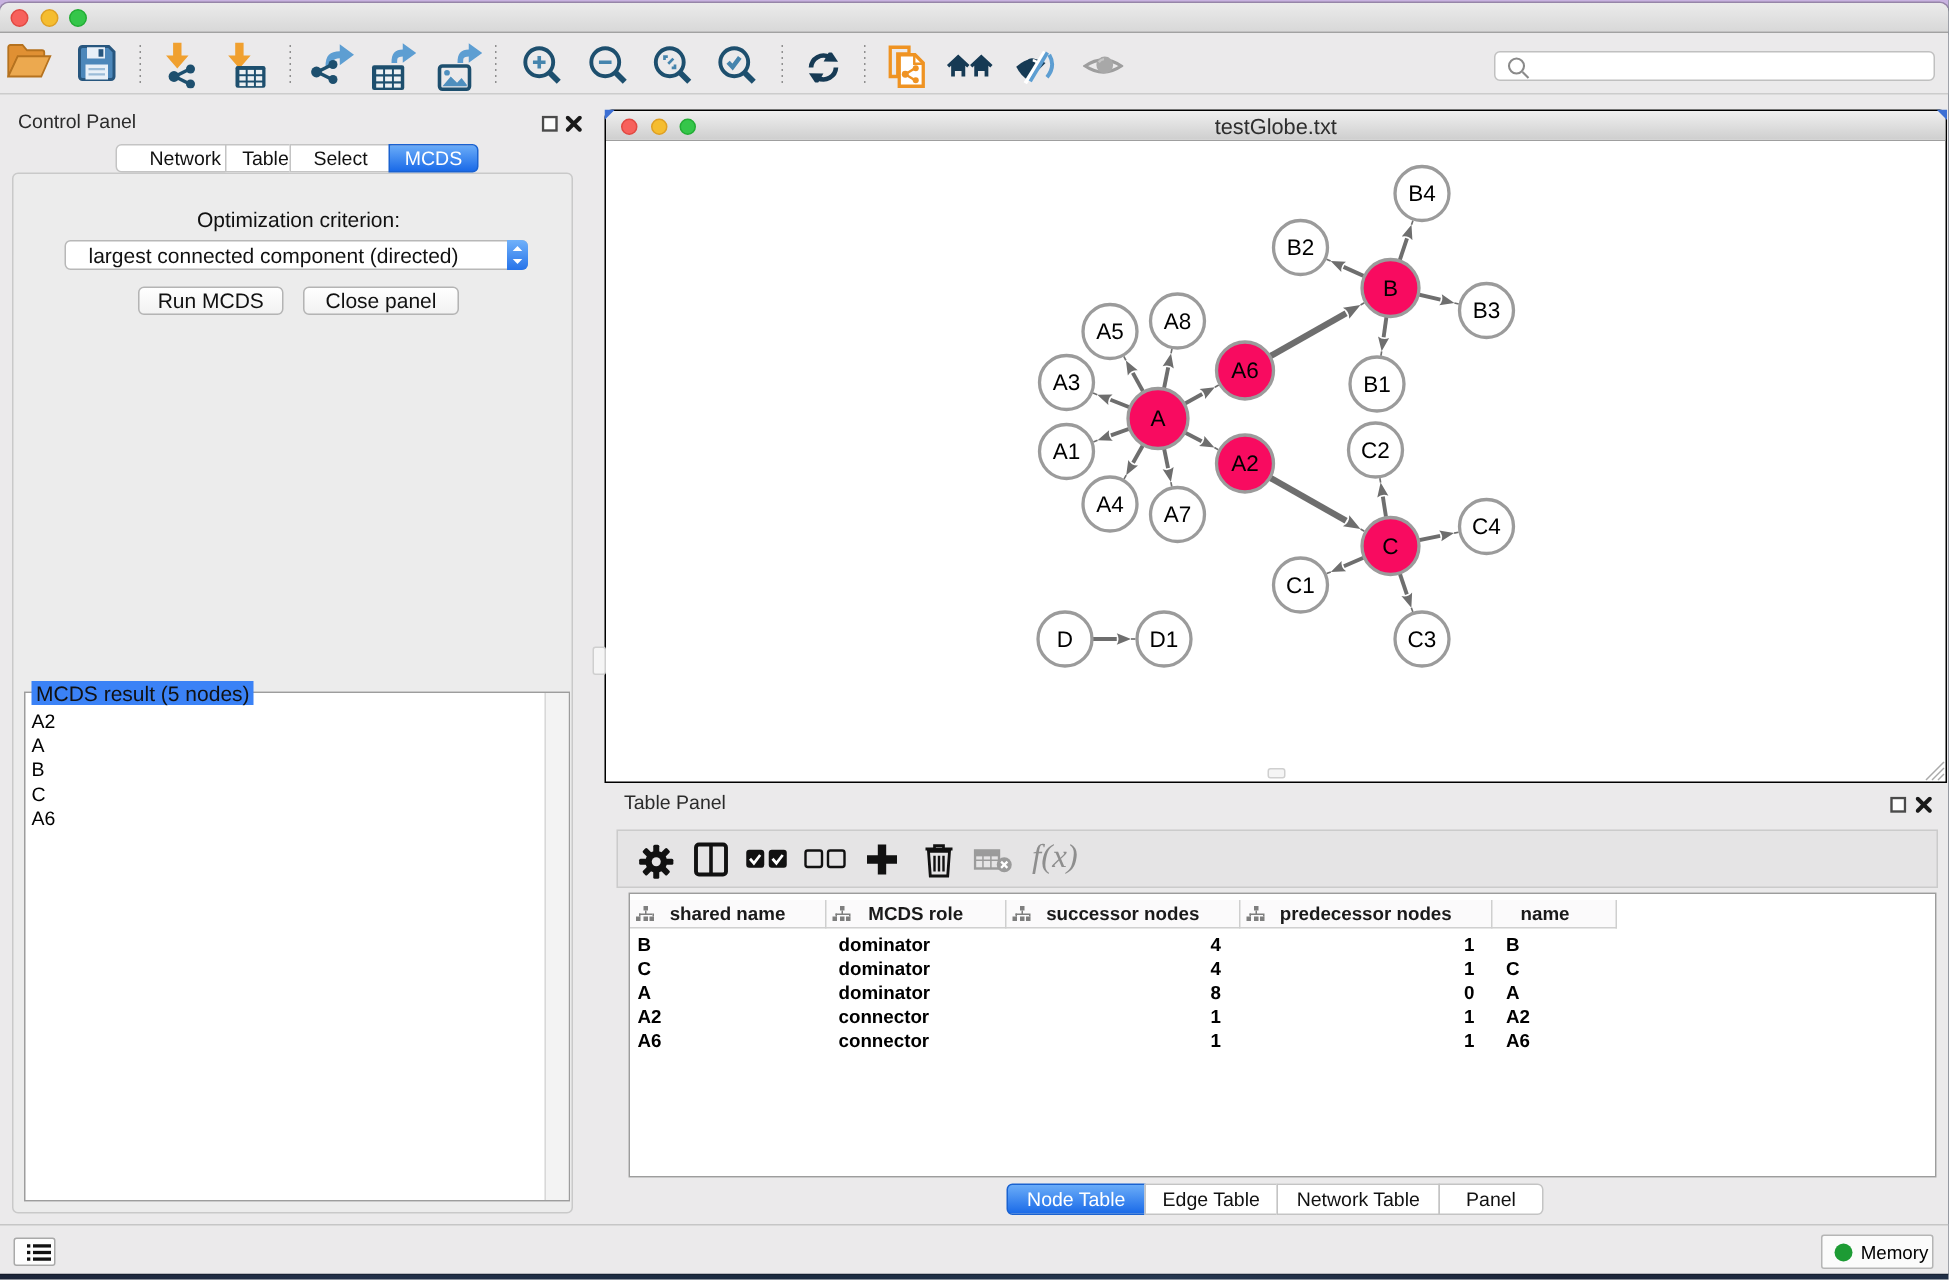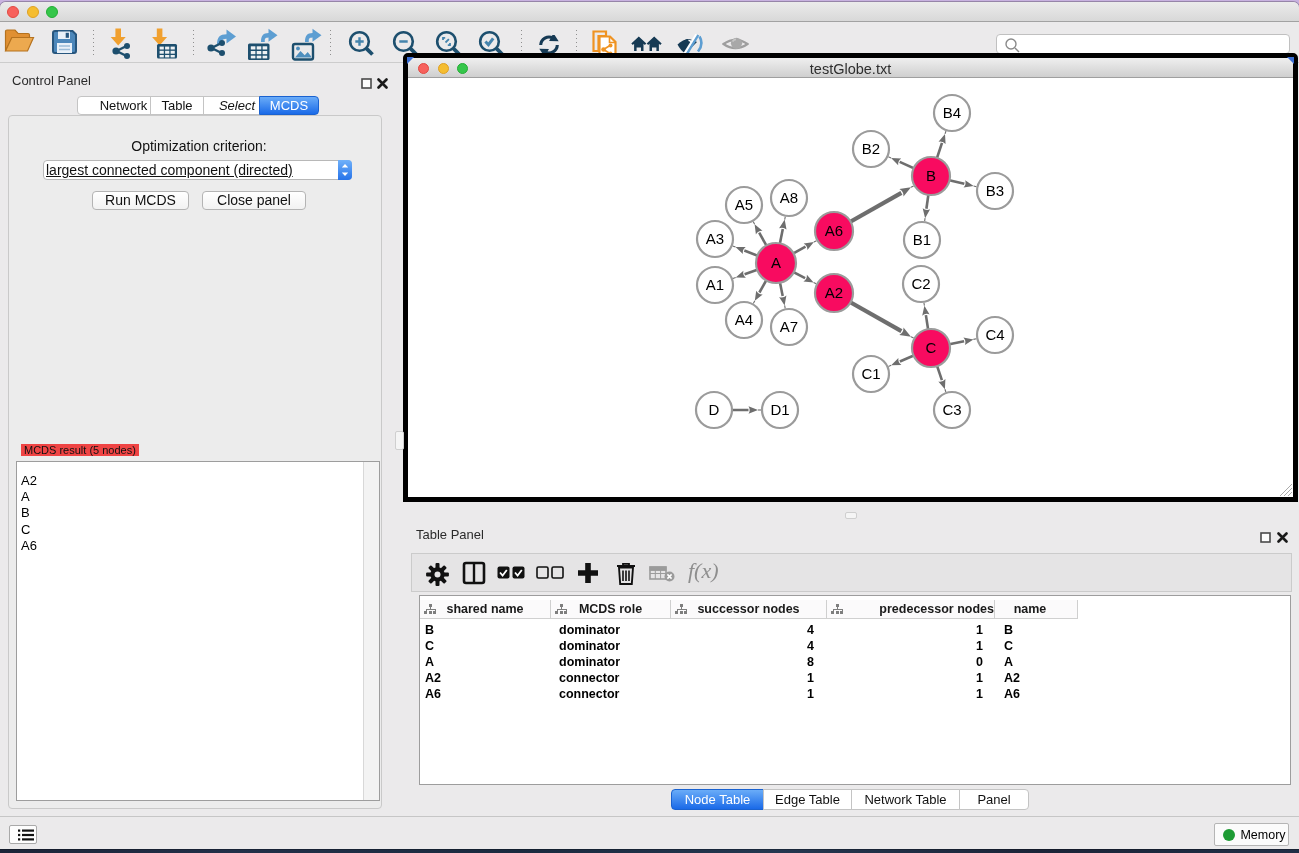--- a/index.html
+++ b/index.html
@@ -18,29 +18,29 @@
   .tbi { position:absolute; top:4px; }
   #searchbox { position:absolute; left:996px; top:11px; width:294px; height:20px; background:#fff; border:1px solid #c0c0c0; border-radius:4px; }
   
   #cp-title { left:12px; top:71px; font-size:13px; color:#2b2b2b; }
   .wicon { position:absolute; top:73px; }
   #cp-tabs { left:77px; top:94px; height:19px; }
   .tab { position:absolute; top:0; height:19px; line-height:18px; text-align:center; font-size:13px; color:#111; background:#fff; border:1px solid #c4c4c4; }
   .tab.sel { background:linear-gradient(#6aacf8,#1a6ae8); color:#fff; border-color:#1a62d0; }
   #cp-outer { left:8px; top:113px; width:374px; height:694px; border:1px solid #c9c9c9; border-radius:4px; background:#ececec; }
   #opt-label { left:4px; top:136px; width:390px; text-align:center; font-size:14px; color:#111; }
-  #combo { left:43px; top:158px; width:309px; height:20px; background:#fff; border:1px solid #b8b8b8; border-radius:4px; font-size:14px; color:#111; line-height:19px; padding-left:2px;text-decoration:underline; }
+  #combo { left:43px; top:158px; width:309px; height:20px; background:#fff; border:1px solid #b8b8b8; border-radius:4px; font-size:14px; color:#111; line-height:19px; padding-left:15px; }
   #combo-step { position:absolute; right:-1px; top:-1px; width:14px; height:20px; background:linear-gradient(#70b1fa,#2673e9); border-radius:0 4px 4px 0; }
   .btn { position:absolute; height:19px; background:linear-gradient(#ffffff,#f2f2f2); border:1px solid #b4b4b4; border-radius:4px; font-size:14px; color:#111; text-align:center; line-height:17px; }
   #fieldset { left:16px; top:459px; width:364px; height:340px; border:1px solid #9d9d9d; background:#fff; }
-  #fs-legend { left:21px; top:442px; background:#ef4444; font-size:11px; color:#111; padding:0 3px; }
+  #fs-legend { left:21px; top:452px; background:#3b82f6; font-size:14px; color:#111; padding:0 3px; }
   #fs-list { left:21px; top:471px; width:340px; font-size:13px; color:#000; line-height:16.2px; }
   #fs-scroll { left:363px; top:460px; width:16px; height:338px; background:#f3f3f3; border-left:1px solid #d8d8d8; }
   
-  #netwin { left:403px; top:51px; width:895px; height:449px; border:5px solid #000000; border-radius:5px 5px 0 0; background:#fff;padding-left:12px; }
+  #netwin { left:403px; top:71px; width:895px; height:449px; border:1px solid #000000; border-radius:5px 5px 0 0; background:#fff;padding-left:12px; }
   #net-titlebar { position:absolute; left:0; top:0; width:100%; height:20px; background:linear-gradient(#efefef,#cfcfcf); border-bottom:1px solid #9f9f9f; border-radius:4px 4px 0 0; }
   #net-title { position:absolute; top:2.5px; left:0; width:100%; text-align:center; font-size:14.5px; color:#2e2e2e; }
   .ntl { position:absolute; top:4.5px; width:11px; height:11px; border-radius:50%; }
   
   #tp-title { left:416px; top:525px; font-size:13px; color:#2b2b2b; }
   #tp-toolbar { left:411px; top:551px; width:881px; height:39px; background:#e5e4e5; border:1px solid #cbcbcb; }
   #tp-table { left:419px; top:593px; width:872px; height:190px; background:#fff; border:1px solid #9d9d9d;font-weight:bold; }
   #tp-header { position:absolute; left:0; top:4px; width:658px; height:19px; background:#fbfafb; border-bottom:1px solid #d0d0d0; font-size:12.5px; color:#1a1a1a; }
   .hcell { position:absolute; top:0; height:19px; border-right:1px solid #cfcfcf; text-align:center; line-height:19px; }
   .trow { position:absolute; left:0; width:658px; font-size:12.5px; color:#000; height:16px; line-height:16px; }
@@ -243,21 +243,21 @@
   <div class="wicon" style="left:361px;"><svg width="11" height="11">
         <rect x="1" y="1" width="9" height="9" fill="#fdfdfd" stroke="#4a4a4a" stroke-width="1.6"></rect>
       </svg></div>
   <div class="wicon" style="left:377px;"><svg width="11" height="11">
         <path d="M1.5 1.5 L9.5 9.5 M9.5 1.5 L1.5 9.5" stroke="#1a1a1a" stroke-width="2.6" stroke-linecap="round"></path>
       </svg></div>
   <div id="cp-outer" class="abs"></div>
   <div id="cp-tabs" class="abs">
     <div class="tab" style="left:0; width:74px; border-radius:4px 0 0 4px;padding-left:19px;">Network</div>
     <div class="tab" style="left:73px; width:54px;">Table</div>
-    <div class="tab" style="left:126px; width:68px;font-style:italic;">Select</div>
+    <div class="tab" style="left:116px; width:68px;">Select</div>
     <div class="tab sel" style="left:182px; width:60px; border-radius:0 4px 4px 0;">MCDS</div>
   </div>
   <div id="opt-label" class="abs">Optimization criterion:</div>
   <div id="combo" class="abs">largest connected component (directed)<div id="combo-step"><svg width="14" height="20">
           <path d="M7 4 L10.2 7.4 L3.8 7.4 Z" fill="#fff"></path>
           <path d="M7 16 L10.2 12.6 L3.8 12.6 Z" fill="#fff"></path>
         </svg></div></div>
   <div class="btn abs" style="left:92px; top:189px; width:97px;">Run MCDS</div>
   <div class="btn abs" style="left:202px; top:189px; width:104px;">Close panel</div>
   <div id="fieldset" class="abs"></div>
@@ -460,21 +460,21 @@
           <path d="M18.4 8.4 l4.2 4.2 M22.6 8.4 l-4.2 4.2" stroke="#fff" stroke-width="1.5"></path>
         </svg></div>
 
     <div class="abs" style="left:276px;top:4px;font-family:'Liberation Serif',serif;font-style:italic;font-size:22px;color:#8e8e8e;">f(x)</div>
   </div>
   <div id="tp-table" class="abs">
     <div id="tp-header">
       <div class="hcell" style="left:0; width:131px;"><span class="hico"></span>shared name</div>
       <div class="hcell" style="left:131px; width:120px;"><span class="hico"></span>MCDS role</div>
       <div class="hcell" style="left:251px; width:156px;"><span class="hico"></span>successor nodes</div>
-      <div class="hcell" style="left:407px; width:168px;text-align:right;"><span class="hico"></span>predecessor nodes</div>
+      <div class="hcell" style="left:407px; width:168px;"><span class="hico"></span>predecessor nodes</div>
       <div class="hcell" style="left:575px; width:83px; text-indent:-12px;">name</div>
     </div>
     <div class="trow" style="top:26px;">
         <span class="tcell" style="left:5px;">B</span>
         <span class="tcell" style="left:139px;">dominator</span>
         <span class="tcell" style="left:290px;width:104px;text-align:right;">4</span>
         <span class="tcell" style="left:460px;width:103px;text-align:right;">1</span>
         <span class="tcell" style="left:584px;">B</span>
       </div>
     <div class="trow" style="top:42px;">

